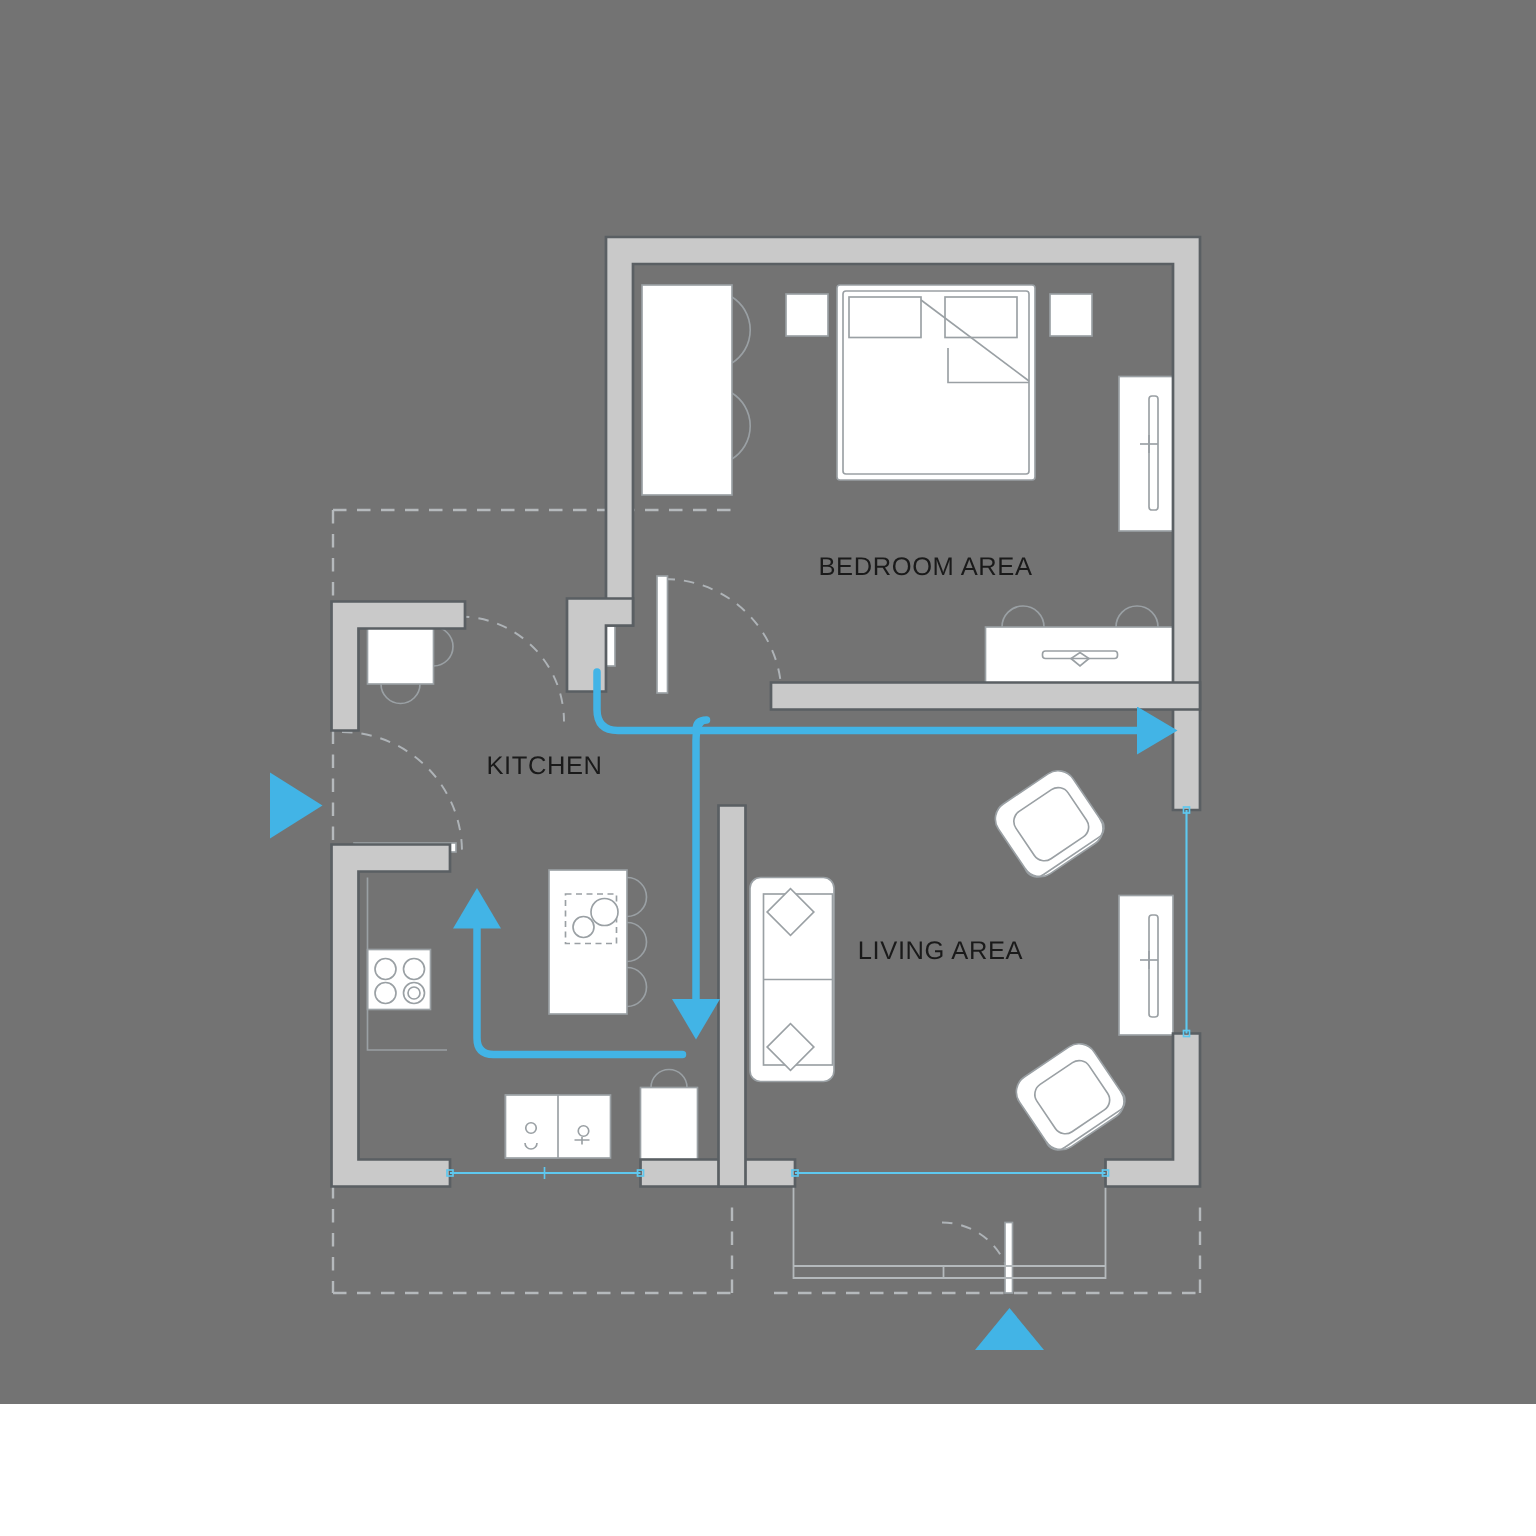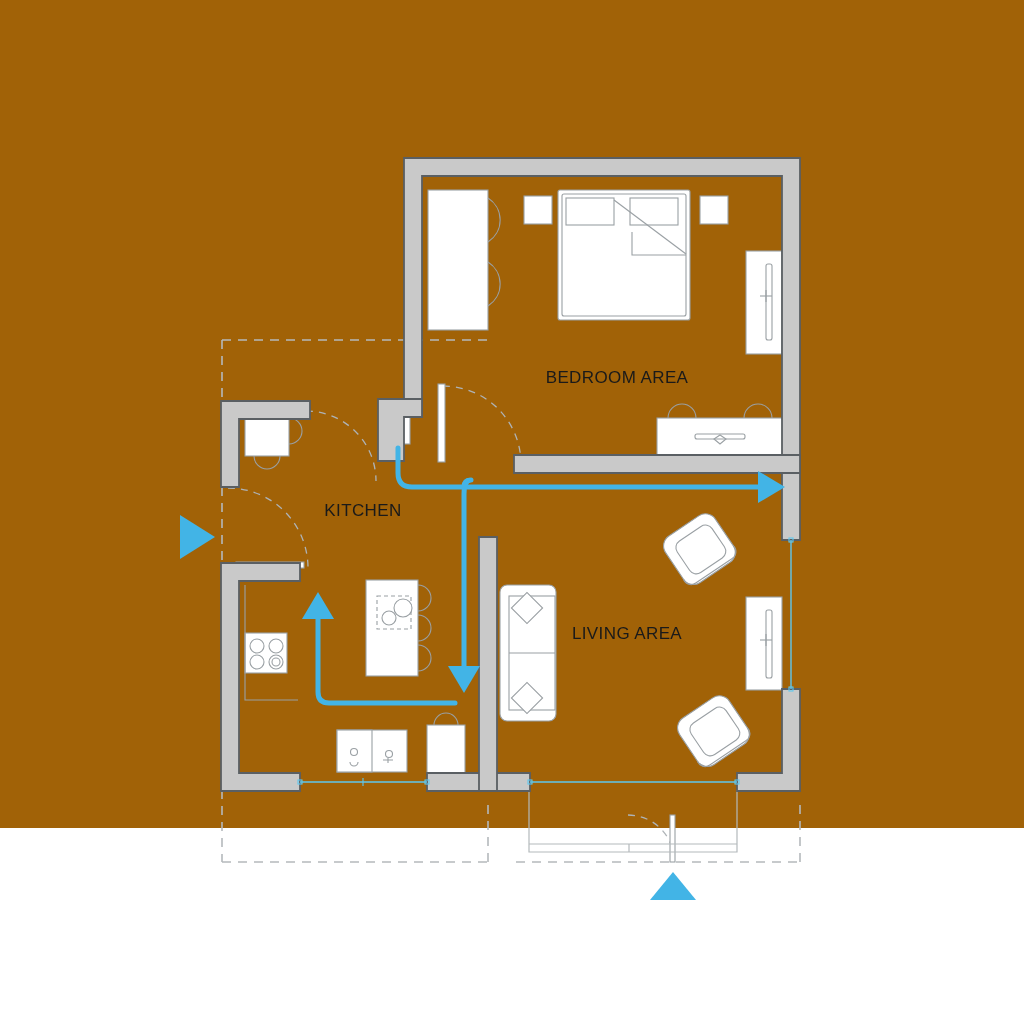--- a/index.html
+++ b/index.html
@@ -1,17 +1,17 @@
 <!DOCTYPE html>
 <html><head>
 <meta charset="utf-8">
 <style>
   html,body{margin:0;padding:0;background:#ffffff;}
   body{width:1024px;height:1024px;overflow:hidden;font-family:"Liberation Sans",sans-serif;}
-  #plan-root{position:relative;width:1024px;height:828px;background:#a16207;}
+  #plan-root{position:relative;width:1024px;height:936px;background:#737373;}
   svg{display:block;}
   .room-label{font-family:"Liberation Sans",sans-serif;font-size:17px;fill:#1a1a1a;letter-spacing:0.4px;}
 </style>
 </head>
 <body>
 
 <div id="plan-root">
   <svg width="1024" height="1024" viewBox="0 0 1024 1024">
 
     <defs>

